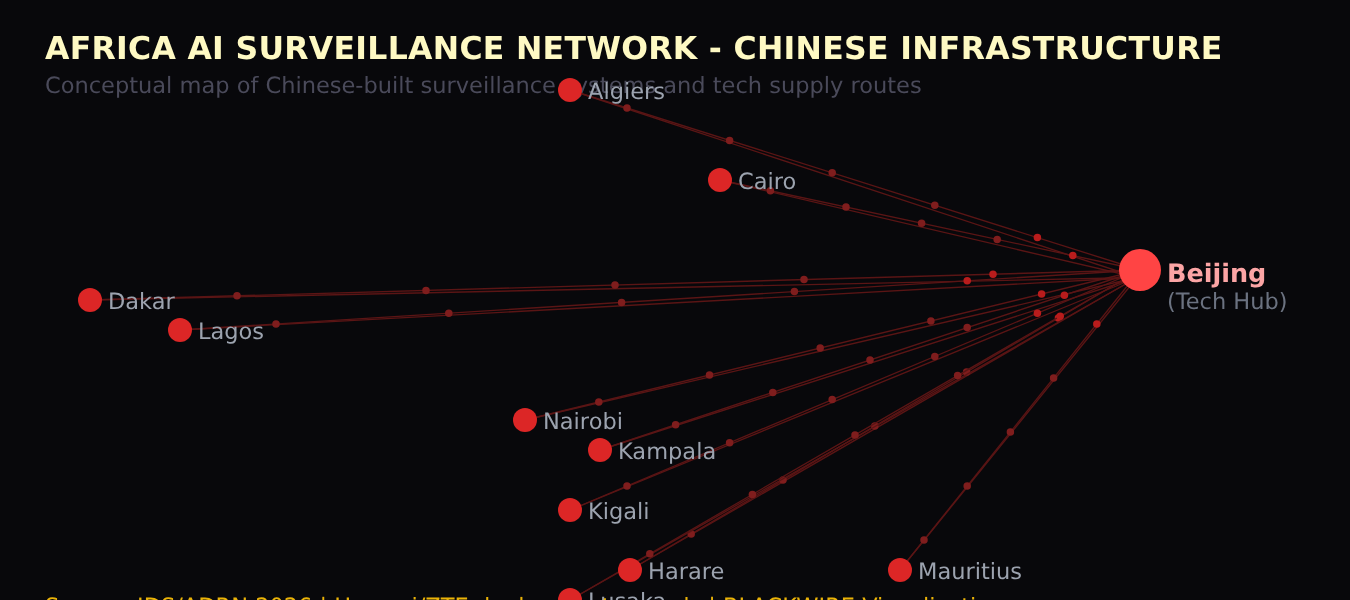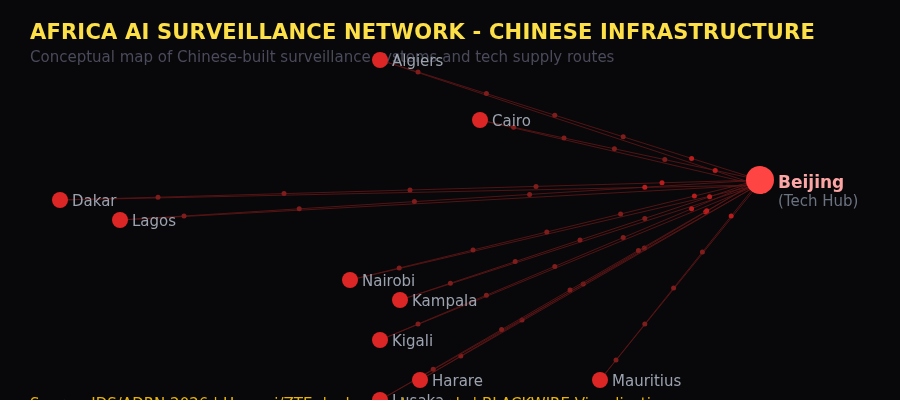--- a/index.html
+++ b/index.html
@@ -1,18 +1,18 @@
 <!DOCTYPE html>
 <html><head>
 <meta charset="utf-8">
 <style>
   html, body { margin:0; padding:0; }
   body { width:900px; height:400px; background:#08080b; overflow:hidden; position:relative; font-family:"DejaVu Sans", sans-serif; }
   #stage { position:absolute; left:0; top:0; width:900px; height:400px; }
-  .title { position:absolute; left:30px; top:20px; font-size:21px; font-weight:bold; color:#fde047; letter-spacing:0.2px; white-space:nowrap; }
+  .title { position:absolute; left:30px; top:20px; font-size:21px; font-weight:bold; color:#fef9c3; letter-spacing:0.2px; white-space:nowrap; }
   .subtitle { position:absolute; left:30px; top:48px; font-size:15px; color:#4a4a5a; white-space:nowrap; }
   .footer { position:absolute; left:30px; top:395px; font-size:15px; color:#eab308; white-space:nowrap; }
 </style>
 </head>
 <body>
 
 <div class="title">AFRICA AI SURVEILLANCE NETWORK - CHINESE INFRASTRUCTURE</div>
 <div class="subtitle">Conceptual map of Chinese-built surveillance systems and tech supply routes</div>
 
 <svg id="stage" width="900" height="400" viewBox="0 0 900 400">

